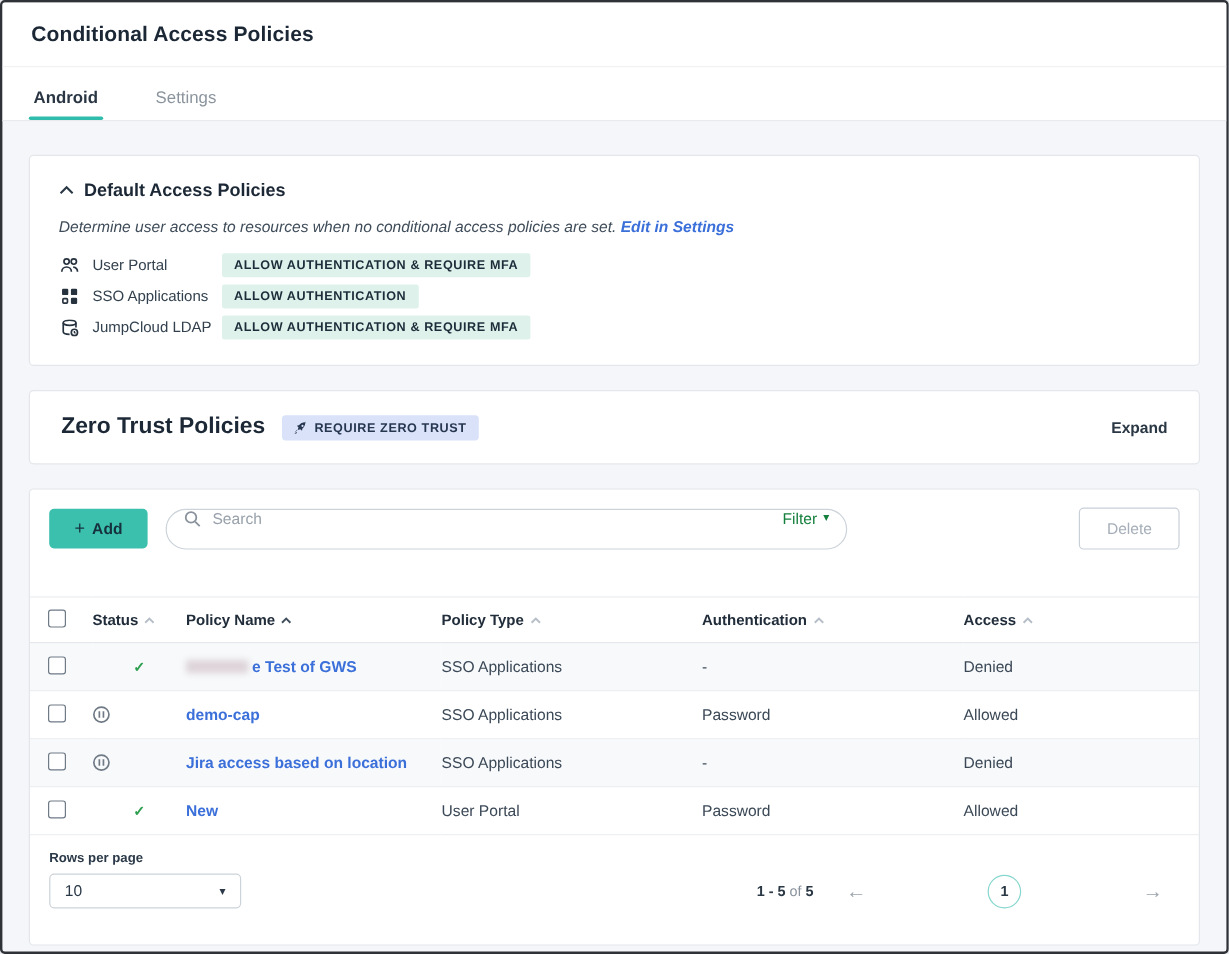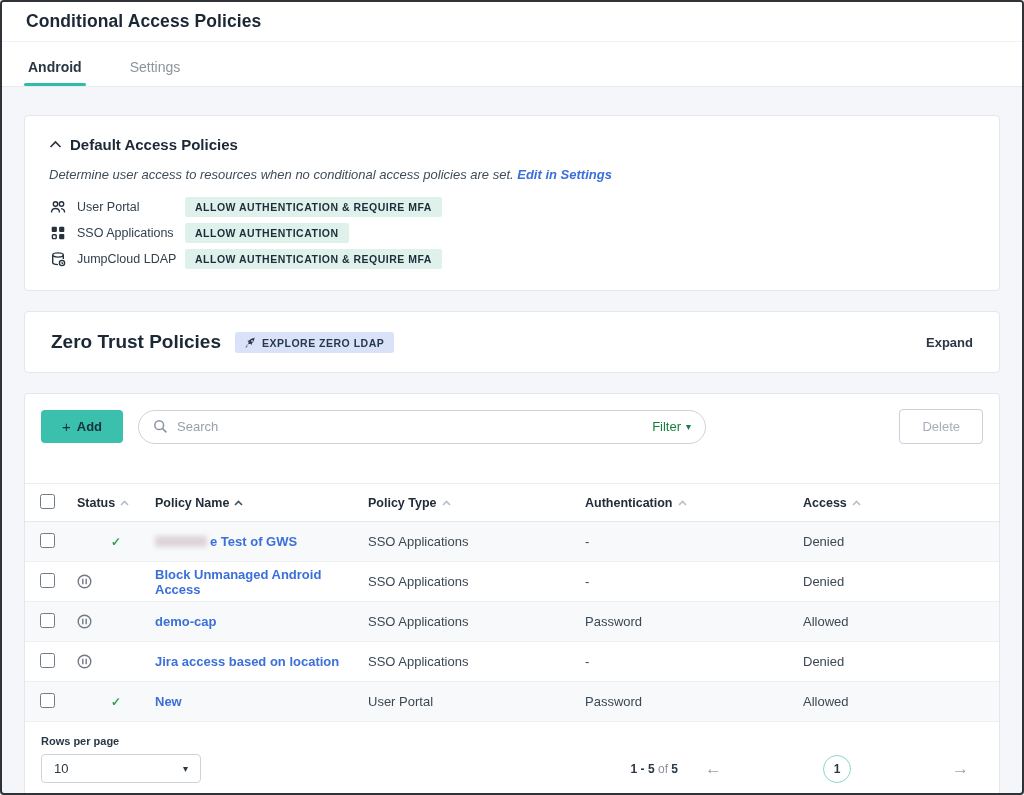--- a/index.html
+++ b/index.html
@@ -4,21 +4,21 @@
 <style>
   * { margin:0; padding:0; box-sizing:border-box; }
   html,body { background:#e9eaee; }
   body { font-family:"Liberation Sans", sans-serif; }
   .frame{
     width:1024px; height:795px; background:#f5f6f9;
     border:2px solid #2f3237; border-radius:4px; overflow:hidden;
     display:flex; flex-direction:column;
   }
   
-  .page-header{ background:#fff; height:40px; display:flex; align-items:center; padding:0 24px; border-bottom:1px solid #f0f1f3;}
+  .page-header{ background:#fff; height:54px; display:flex; align-items:center; padding:0 24px; border-bottom:1px solid #f0f1f3;}
   .page-header h1{ font-size:17.5px; font-weight:700; color:#1b2735; letter-spacing:.1px;}
   .tabbar{ background:#fff; height:45px; display:flex; align-items:flex-end; padding:0 24px; border-bottom:1px solid #e7eaee; gap:44px;}
   .tab{ font-size:14px; padding:12px 2px 11px; color:#8b949d; cursor:pointer; position:relative;}
   .tab.active{ color:#2a3644; font-weight:700;}
   .tab.active::after{ content:""; position:absolute; left:-2px; right:-2px; bottom:0; height:3px; background:#2fbcab; border-radius:2px;}
   
   .body{ flex:1; padding:28px 22px 0; overflow:hidden;}
   .card{ background:#fff; border:1px solid #e3e6ea; border-radius:4px;}
   
   .dap-card{ padding:20px 24px 22px; margin-bottom:20px;}
@@ -34,21 +34,21 @@
   
   .zt-card{ padding:0 26px; height:62px; display:flex; align-items:center; margin-bottom:20px;}
   .zt-card h2{ font-size:19px; font-weight:700; color:#1c2836;}
   .zt-badge{ margin-left:14px; background:#d9e2f9; color:#273750; font-size:10.5px; font-weight:700; letter-spacing:.5px; padding:5px 10px 4px; border-radius:3px; display:inline-flex; align-items:center; gap:6px; cursor:pointer;}
   .zt-expand{ margin-left:auto; font-size:13px; font-weight:700; color:#2a3744; cursor:pointer;}
   
   .table-card{ padding:0;}
   .toolbar{ display:flex; align-items:center; padding:15px 16px 14px;}
   .btn-add{ background:#3cc0ae; border:none; border-radius:4px; color:#14313d; font-weight:700; font-size:13px; padding:9px 21px; display:inline-flex; align-items:center; gap:6px; cursor:pointer; font-family:inherit;}
   .btn-add .plus{ font-size:15px; font-weight:400; line-height:10px;}
-  .searchpill{ margin-left:15px; width:568px; height:34px; border:1px solid #ccd3da; border-radius:17px; display:flex; align-items:center; padding:0 14px; gap:9px; background:#fff;}
+  .searchpill{ margin-left:15px; width:568px; height:34px; border:1px solid #ccd3da; border-radius:17px; display:flex; align-items:flex-start; padding:0 14px; gap:9px; background:#fff;}
   .searchpill input{ flex:1; border:none; outline:none; font-size:13px; color:#33414e; font-family:inherit; background:transparent;}
   .searchpill input::placeholder{ color:#98a1ab;}
   .filter-ctl{ display:flex; align-items:center; gap:5px; color:#15803d; font-size:13px; cursor:pointer;}
   .filter-ctl .caret{ font-size:10px; line-height:1;}
   .btn-delete{ margin-left:auto; background:#fff; border:1px solid #c9d0d8; border-radius:4px; color:#a6afb9; font-size:13px; padding:9px 22px; cursor:pointer; font-family:inherit;}
   
   table{ width:100%; border-collapse:collapse; table-layout:fixed;margin-top:25px;}
   col.c-cb{width:52px;} col.c-status{width:78px;} col.c-name{width:213px;} col.c-type{width:217px;} col.c-auth{width:218px;} col.c-access{width:auto;}
   thead th{ text-align:left; font-size:12.5px; font-weight:700; color:#212d3a; height:38px; border-top:1px solid #e9edf0; border-bottom:1px solid #e4e8ec; padding:0;}
   thead th .hwrap{ display:inline-flex; align-items:center; gap:5px; cursor:pointer;}
@@ -149,21 +149,21 @@
     </section>
 
     <section class="card zt-card">
       <h2>Zero Trust Policies</h2>
       <span class="zt-badge">
         <svg width="11" height="11" viewBox="0 0 16 16">
           <path d="M14.6 1.4c-3.4-.4-6.5 1-8.6 3.6L3.4 5.4l2 2-.9 3.2 3.2-.9 2 2 .4-2.6c2.6-2.1 4-5.2 3.6-8.6z" fill="#273750"></path>
           <circle cx="10.3" cy="5.7" r="1.3" fill="#d9e2f9"></circle>
           <path d="M2 12.5l1.5-1.5M1 14.8l2.6-1" stroke="#273750" stroke-width="1.1"></path>
         </svg>
-        <span>EXPLORE ZERO LDAP</span>
+        <span>REQUIRE ZERO TRUST</span>
       </span>
       <span class="zt-expand">Expand</span>
     </section>
 
     <section class="card table-card">
 
       <div class="toolbar">
         <button class="btn-add">
           <span class="plus">+</span>
           <span>Add</span>
@@ -224,34 +224,20 @@
                     <polyline points="1,5 4.5,1.5 8,5"></polyline>
                   </svg>
                 </span></th>
           </tr>
         </thead>
         <tbody>
           <tr>
             <td class="cbcell"><span class="cb"></span></td>
             <td class="statuscell"><span class="chk">✓</span></td>
             <td><a class="plink"><span class="redact"></span><span>e Test of GWS</span></a></td>
-            <td>SSO Applications</td>
-            <td>-</td>
-            <td>Denied</td>
-          </tr>
-          <tr>
-            <td class="cbcell"><span class="cb"></span></td>
-            <td class="statuscell">
-                <svg width="15" height="15" viewBox="0 0 15 15">
-                  <circle cx="7.5" cy="7.5" r="6.3" fill="none" stroke="#6f7a85" stroke-width="1.4"></circle>
-                  <line x1="5.8" y1="4.8" x2="5.8" y2="10.2" stroke="#6f7a85" stroke-width="1.4"></line>
-                  <line x1="9.2" y1="4.8" x2="9.2" y2="10.2" stroke="#6f7a85" stroke-width="1.4"></line>
-                </svg>
-              </td>
-            <td><a class="plink">Block Unmanaged Android Access</a></td>
             <td>SSO Applications</td>
             <td>-</td>
             <td>Denied</td>
           </tr>
           <tr>
             <td class="cbcell"><span class="cb"></span></td>
             <td class="statuscell">
                 <svg width="15" height="15" viewBox="0 0 15 15">
                   <circle cx="7.5" cy="7.5" r="6.3" fill="none" stroke="#6f7a85" stroke-width="1.4"></circle>
                   <line x1="5.8" y1="4.8" x2="5.8" y2="10.2" stroke="#6f7a85" stroke-width="1.4"></line>

